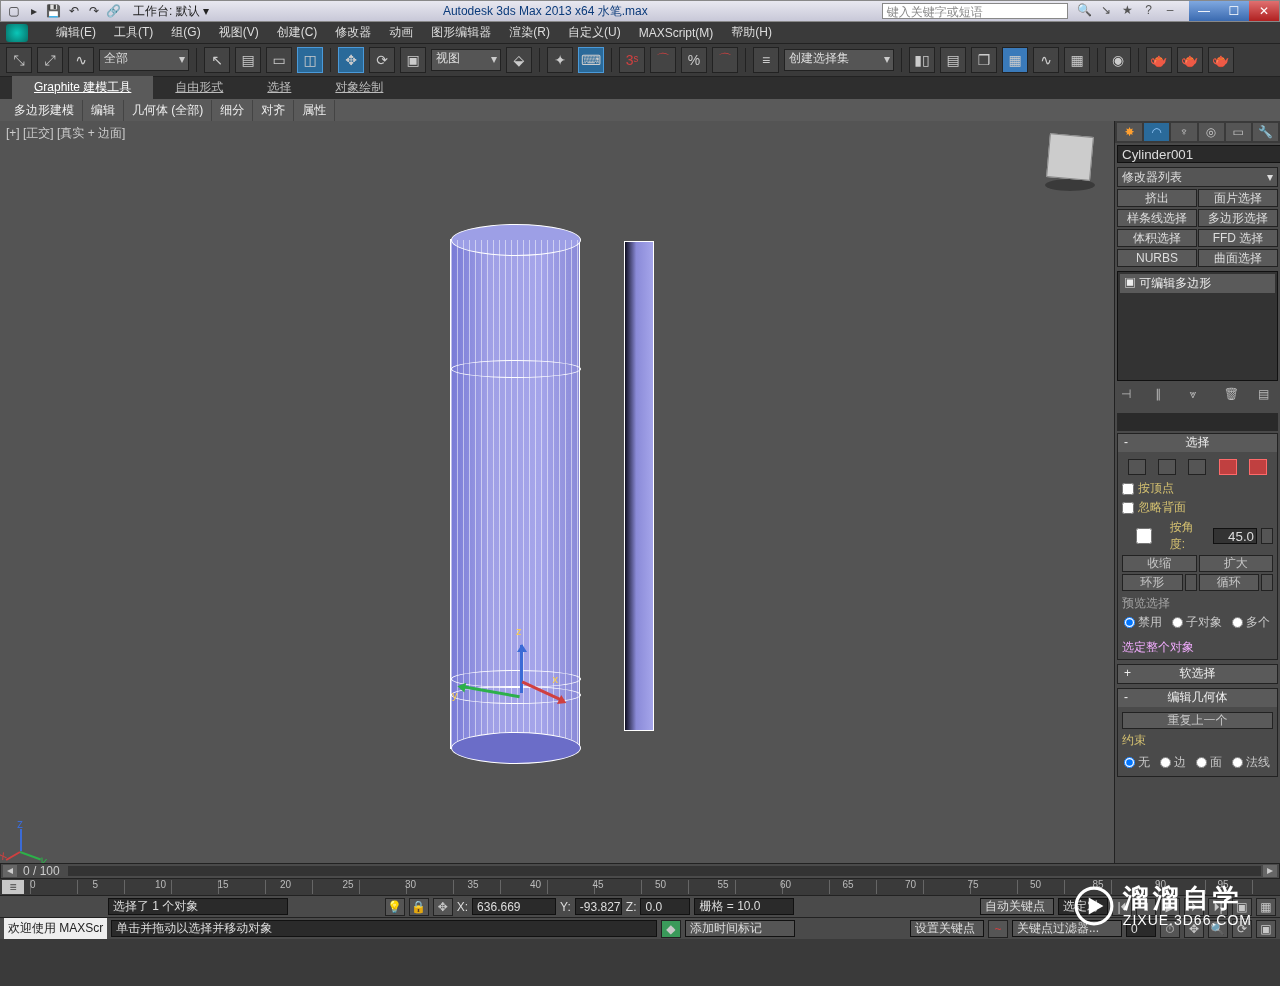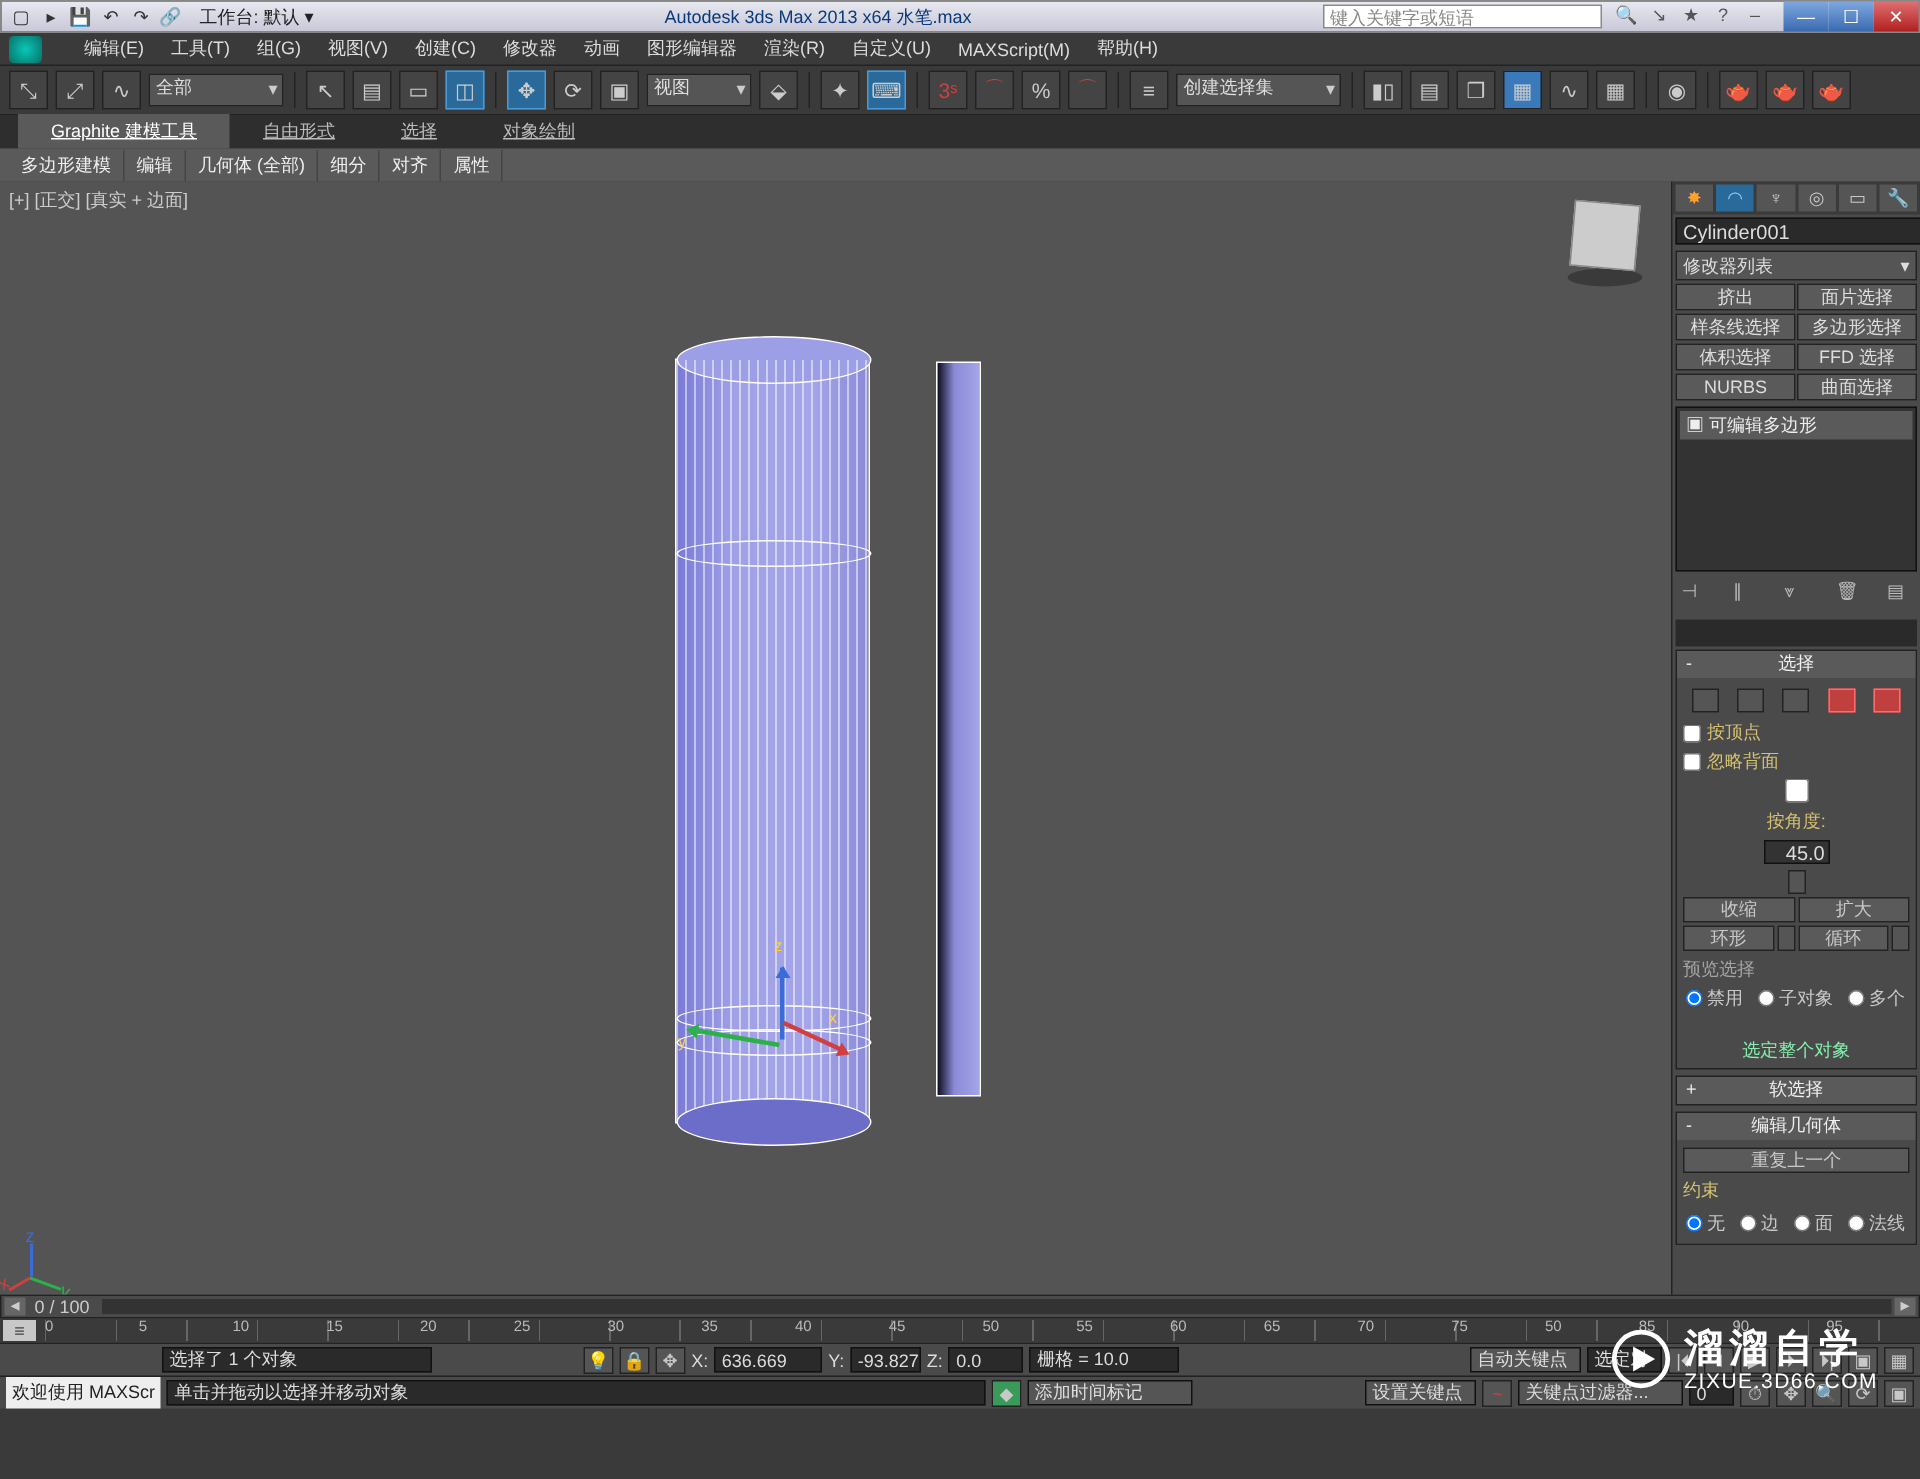--- a/index.html
+++ b/index.html
@@ -80,21 +80,21 @@
 .hr{height:18px;background:#2a2a2a;margin:6px 2px 0;}
 .roll{margin:2px;border:1px solid #222;}
 .roll-h{background:#5a5a5a;color:#eee;text-align:center;height:18px;line-height:17px;position:relative;}
 .roll-h .pm{position:absolute;left:6px;}
 .roll-b{background:#4a4a4a;padding:3px 4px;}
 .subicons{display:flex;justify-content:space-around;padding:4px 0;}
 .subicons span{width:18px;height:16px;border:1px solid #222;background:#555;}
 .subicons span.on{background:#c04040;border-color:#ff6a6a;}
 .chk{display:flex;align-items:center;gap:4px;padding:1px 0;color:#d4c070;}
 .chk input{width:12px;height:12px;}
-.spin{display:flex;align-items:center;gap:4px;margin:2px 0;flex-direction:column;}
+.spin{display:flex;align-items:center;gap:4px;margin:2px 0;}
 .spin input{width:44px;height:16px;background:#333;border:1px solid #111;color:#ddd;padding:0 2px;text-align:right;}
 .spin .ar{width:12px;height:16px;background:#555;border:1px solid #222;}
 .pair{display:flex;gap:2px;margin:2px 0;}
 .pair span{flex:1;background:#5a5a5a;border:1px solid #222;text-align:center;height:17px;line-height:15px;}
 .pair .ar{width:12px;flex:none;background:#555;border:1px solid #222;}
 .rad{display:flex;gap:10px;flex-wrap:wrap;padding:2px;}
 .rad label{display:flex;align-items:center;gap:3px;}
 .rad input{width:11px;height:11px;}
 
 
@@ -344,21 +344,21 @@
             </label>
           <label>
               <input type="radio" style="">
               <span>子对象</span>
             </label>
           <label>
               <input type="radio" style="">
               <span>多个</span>
             </label>
         </div>
-        <div style="text-align:center;color:#86efac;margin-top:16px">选定整个对象</div>
+        <div style="text-align:left;color:#f0abfc;margin-top:6px">选定整个对象</div>
       </div>
     </div>
 
     <div class="roll">
       <div class="roll-h"><span class="pm">+</span><span>软选择</span></div>
     </div>
     <div class="roll">
       <div class="roll-h"><span class="pm">-</span><span>编辑几何体</span></div>
       <div class="roll-b">
         <div class="pair">
@@ -423,21 +423,21 @@
 
 <div class="status">
   <div class="srow">
     <div style="width:100px"></div>
     <div class="sbox" style="width:180px">选择了 1 个对象</div>
     <div style="flex:.5"></div>
     <div class="sbtn">💡</div>
     <div class="sbtn">🔒</div>
     <div class="sbtn">✥</div>
     <span class="sstatic">X:</span>
-      <div class="sbox" style="width:72px">636.669</div>
+      <div class="sbox" style="width:84px">636.669</div>
     <span class="sstatic">Y:</span>
       <div class="sbox" style="width:47px">-93.827</div>
     <span class="sstatic">Z:</span>
       <div class="sbox" style="width:50px">0.0</div>
     <div class="sbox" style="width:100px">栅格 = 10.0</div>
     <div style="flex:1"></div>
     <div class="sbox" style="background:#555;width:74px">自动关键点</div>
     <div class="sbox" style="width:50px">选定对</div>
     <div class="sbtn">|⏴</div>
     <div class="sbtn">⏴</div>

